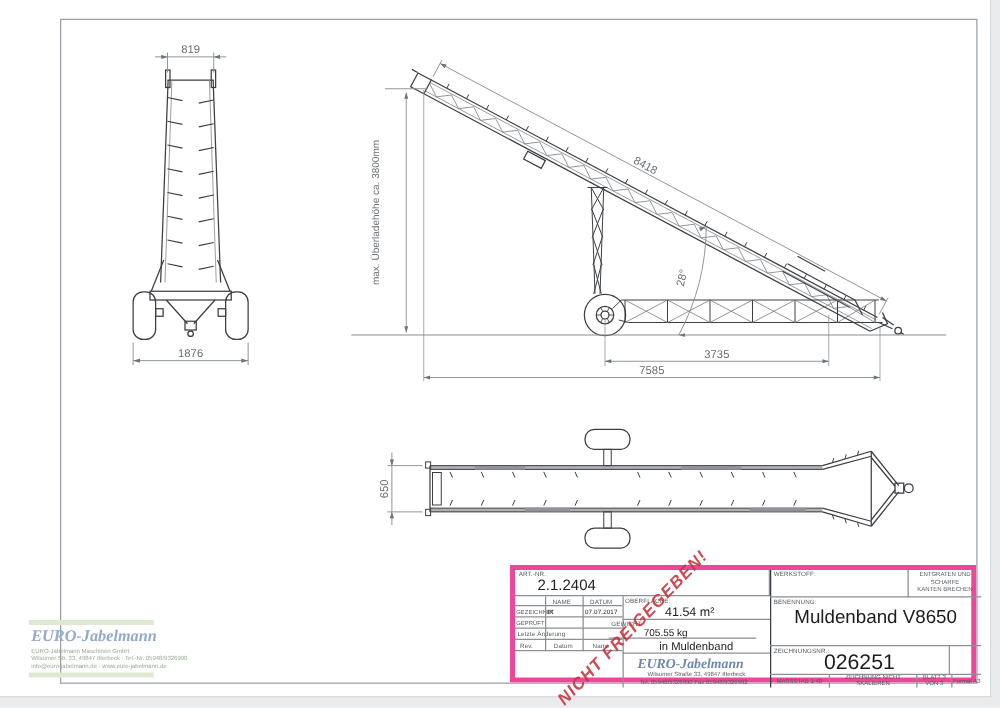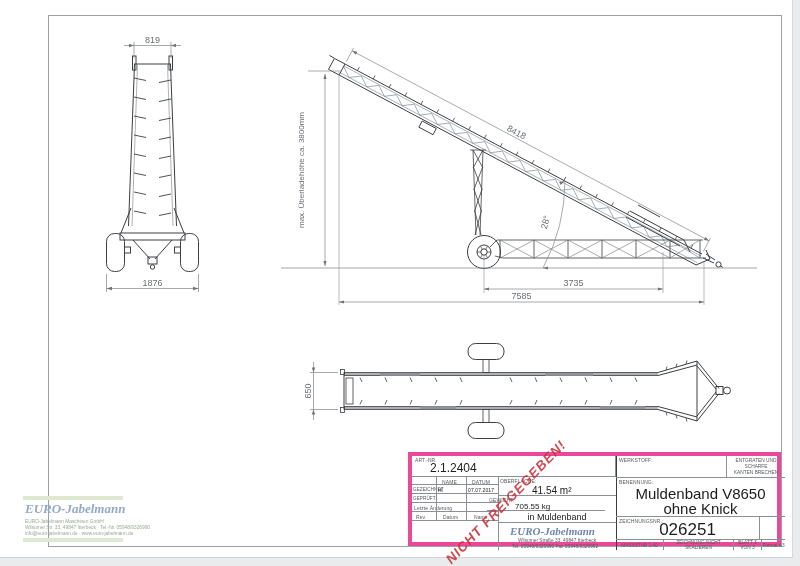--- a/index.html
+++ b/index.html
@@ -304,21 +304,20 @@
     <div class="cell" style="left:204px;top:0;width:169px;height:22px;border-bottom-width:1px;">
       <span class="lbl" style="left:3px;top:1px;">WERKSTOFF:</span>
       <div class="cell ctr" style="left:110px;top:0;width:59px;height:22px;border-left-width:1px;font-size:4.8px;color:#55595d;line-height:6px;">
         <span><span>ENTGRATEN UND SCHARFE</span><br>
         <span>KANTEN BRECHEN</span></span>
       </div>
     </div>
     <div class="cell" style="left:204px;top:22px;width:169px;height:39px;border-bottom-width:1px;">
       <span class="lbl" style="left:3px;top:1px;">BENENNUNG:</span>
       <div class="val ctr" style="left:0;top:7px;width:169px;height:16px;font-size:15px;color:#1c1c1c;">Muldenband V8650</div>
-      <div class="val ctr" style="left:0;top:22px;width:169px;height:16px;font-size:15px;color:#1c1c1c;">ohne Knick</div>
     </div>
     <div class="cell" style="left:204px;top:61px;width:169px;height:23px;border-bottom-width:1px;">
       <span class="lbl" style="left:3px;top:1px;">ZEICHNUNGSNR.:</span>
       <div class="val ctr" style="left:0;top:2px;width:143px;height:21px;font-size:17px;color:#1c1c1c;">026251</div>
       <div class="cell" style="left:143px;top:0;width:0;height:23px;border-left-width:1px;"></div>
     </div>
     <div class="cell ctr" style="left:204px;top:84px;width:48px;height:10px;border-right-width:1px;font-size:4.8px;color:#55595d;">
       <span>MASSSTAB 1:40</span>
     </div>
     <div class="cell ctr" style="left:252px;top:84px;width:70px;height:10px;border-right-width:1px;font-size:4.8px;color:#55595d;">

